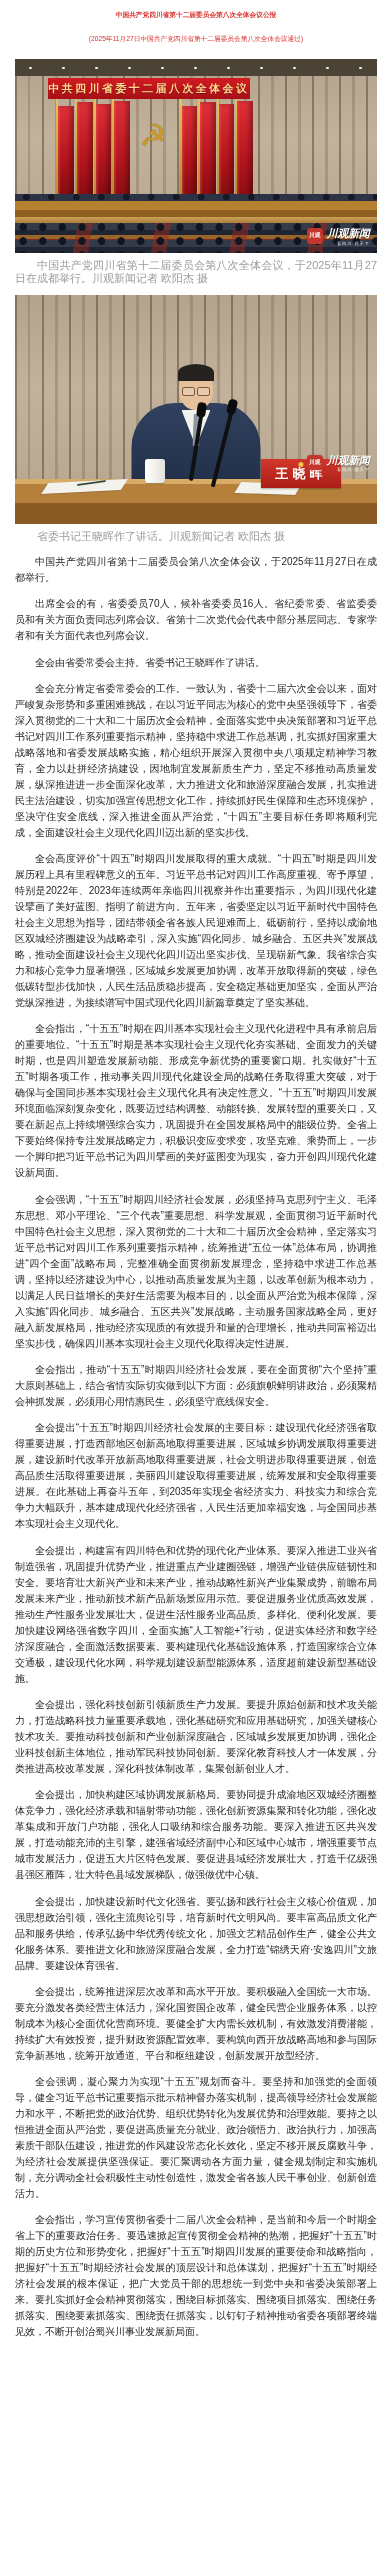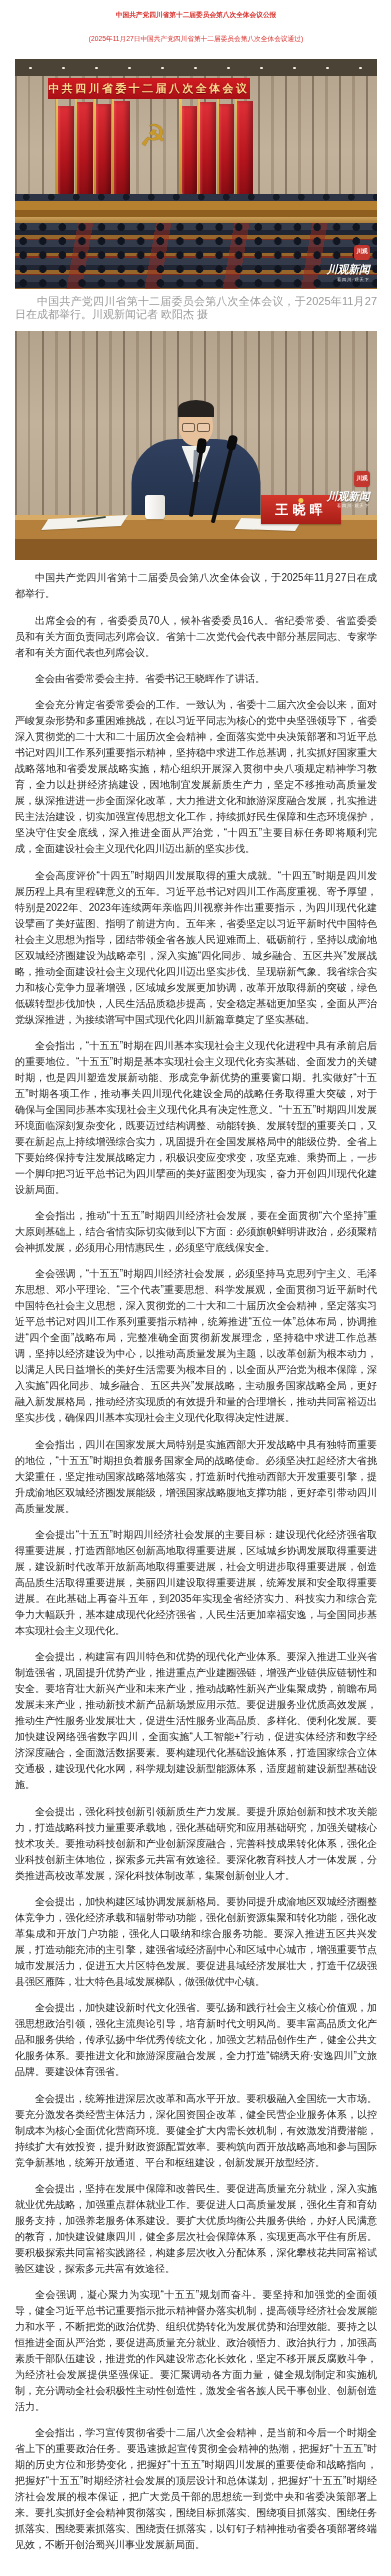--- a/index.html
+++ b/index.html
@@ -4,21 +4,21 @@
 <style>
   html,body{margin:0;padding:0;background:#ffffff;}
   body{width:392px;font-family:"Liberation Sans","DejaVu Sans",sans-serif;overflow-x:hidden;}
   .page{width:392px;}
   .content{margin:0 15px;width:362px;}
   .title{color:#d9332f;font-weight:700;font-size:6.7px;line-height:9.3px;text-align:center;margin:10.3px 0 0 0;}
   .subtitle{color:#d9332f;font-weight:400;font-size:6.7px;line-height:9.3px;text-align:center;margin:14.4px 0 0 0;}
 
   
   .photo{position:relative;margin:15.5px 0 0 0;padding:0;overflow:hidden;background:#b3a28c;}
-  #photo1{height:230px;}
+  #photo1{height:194px;}
   #photo2{height:229px;margin-top:9.3px;}
   .curtain{position:absolute;inset:0;
     background:
       repeating-linear-gradient(90deg, rgba(90,75,58,.55) 0 1.5px, rgba(0,0,0,0) 1.5px 13.4px, rgba(120,100,78,.35) 13.4px 15.5px, rgba(0,0,0,0) 15.5px 27px),
       linear-gradient(180deg,#a6968065 0,#c2b29c 40%,#b5a48d 100%),
       #bcab94;}
   .ceiling{position:absolute;left:0;right:0;top:0;height:17.5px;
     background:radial-gradient(circle 1px at 15.5px 9.3px,#f5efe0 1px,transparent 1.5px),#4a4336;
     background-size:33px 17.5px;}
   .banner{position:absolute;left:9%;top:19.6px;width:56%;height:20.6px;background:linear-gradient(180deg,#d21b22,#a80f16);
@@ -40,21 +40,21 @@
       radial-gradient(circle 3.1px at 11.3px 3.1px,#141a26 3.1px,transparent 3.6px),
       linear-gradient(180deg,#2c3344 0 7.2px,#b5802f 7.2px 15.5px,#8f5f20 15.5px 100%);
     background-size:25px 23px,100% 100%;}
   .stage-floor{position:absolute;left:0;right:0;top:158px;height:7.2px;background:linear-gradient(180deg,#caa05a,#a87a35);}
   .audience{position:absolute;left:0;right:0;top:164px;bottom:0;
     background:
       radial-gradient(circle 3.6px at 8.2px 4.1px,#10151f 3.6px,transparent 4.1px),
       repeating-linear-gradient(100deg, rgba(0,0,0,0) 0 62px, rgba(150,40,30,.5) 62px 77px),
       repeating-linear-gradient(180deg,#333b4b 0 6.7px,#1f2532 6.7px 12.4px,#96662a 12.4px 16px,#7d2c20 16px 17.5px);
     background-size:19.6px 14px,100% 100%,100% 100%;}
-  .wm{position:absolute;right:7.2px;display:flex;align-items:flex-end;gap:4.1px;flex-direction:column;}
+  .wm{position:absolute;right:7.2px;display:flex;align-items:flex-start;gap:4.1px;}
   #photo1 .wm{bottom:7.2px;}
   #photo2 .wm{bottom:52px;}
   .wm-badge{width:15.5px;height:15.5px;border-radius:3.6px;background:#c3372f;color:#ffffff;font-size:5.7px;font-weight:700;
     display:flex;align-items:center;justify-content:center;box-shadow:0 0 1.5px rgba(0,0,0,.3);}
   .wm-col{display:flex;flex-direction:column;}
   .wm-name{color:#ffffff;font-size:10.8px;font-weight:700;font-style:italic;line-height:11.3px;text-shadow:0 0.5px 1px rgba(0,0,0,.45);}
   .wm-slogan{color:rgba(255,255,255,.85);font-size:4.1px;letter-spacing:1px;margin-top:1px;text-align:right;}
 
   
   .desk{position:absolute;left:0;right:0;bottom:0;height:45px;
@@ -142,37 +142,36 @@
       <div class="mic m2"></div>
       <div class="nameplate">王晓晖</div>
       <div class="wm">
         <div class="wm-badge">川观</div>
         <div class="wm-col">
           <div class="wm-name">川观新闻</div>
           <div class="wm-slogan">看四川·观天下</div>
         </div>
       </div>
     </figure>
+    <p class="caption">省委书记王晓晖作了讲话。川观新闻记者 欧阳杰 摄</p>
 
     <div class="article-body">
         <p class="body-p">中国共产党四川省第十二届委员会第八次全体会议，于2025年11月27日在成都举行。</p>
         <p class="body-p">出席全会的有，省委委员70人，候补省委委员16人。省纪委常委、省监委委员和有关方面负责同志列席会议。省第十二次党代会代表中部分基层同志、专家学者和有关方面代表也列席会议。</p>
         <p class="body-p">全会由省委常委会主持。省委书记王晓晖作了讲话。</p>
         <p class="body-p">全会充分肯定省委常委会的工作。一致认为，省委十二届六次全会以来，面对严峻复杂形势和多重困难挑战，在以习近平同志为核心的党中央坚强领导下，省委深入贯彻党的二十大和二十届历次全会精神，全面落实党中央决策部署和习近平总书记对四川工作系列重要指示精神，坚持稳中求进工作总基调，扎实抓好国家重大战略落地和省委发展战略实施，精心组织开展深入贯彻中央八项规定精神学习教育，全力以赴拼经济搞建设，因地制宜发展新质生产力，坚定不移推动高质量发展，纵深推进进一步全面深化改革，大力推进文化和旅游深度融合发展，扎实推进民主法治建设，切实加强宣传思想文化工作，持续抓好民生保障和生态环境保护，坚决守住安全底线，深入推进全面从严治党，“十四五”主要目标任务即将顺利完成，全面建设社会主义现代化四川迈出新的坚实步伐。</p>
         <p class="body-p">全会高度评价“十四五”时期四川发展取得的重大成就。“十四五”时期是四川发展历程上具有里程碑意义的五年。习近平总书记对四川工作高度重视、寄予厚望，特别是2022年、2023年连续两年亲临四川视察并作出重要指示，为四川现代化建设擘画了美好蓝图、指明了前进方向。五年来，省委坚定以习近平新时代中国特色社会主义思想为指导，团结带领全省各族人民迎难而上、砥砺前行，坚持以成渝地区双城经济圈建设为战略牵引，深入实施“四化同步、城乡融合、五区共兴”发展战略，推动全面建设社会主义现代化四川迈出坚实步伐、呈现崭新气象。我省综合实力和核心竞争力显著增强，区域城乡发展更加协调，改革开放取得新的突破，绿色低碳转型步伐加快，人民生活品质稳步提高，安全稳定基础更加坚实，全面从严治党纵深推进，为接续谱写中国式现代化四川新篇章奠定了坚实基础。</p>
         <p class="body-p">全会指出，“十五五”时期在四川基本实现社会主义现代化进程中具有承前启后的重要地位。“十五五”时期是基本实现社会主义现代化夯实基础、全面发力的关键时期，也是四川塑造发展新动能、形成竞争新优势的重要窗口期。扎实做好“十五五”时期各项工作，推动事关四川现代化建设全局的战略任务取得重大突破，对于确保与全国同步基本实现社会主义现代化具有决定性意义。“十五五”时期四川发展环境面临深刻复杂变化，既要迈过结构调整、动能转换、发展转型的重要关口，又要在新起点上持续增强综合实力，巩固提升在全国发展格局中的能级位势。全省上下要始终保持专注发展战略定力，积极识变应变求变，攻坚克难、乘势而上，一步一个脚印把习近平总书记为四川擘画的美好蓝图变为现实，奋力开创四川现代化建设新局面。</p>
+        <p class="body-p">全会强调，“十五五”时期四川经济社会发展，必须坚持马克思列宁主义、毛泽东思想、邓小平理论、“三个代表”重要思想、科学发展观，全面贯彻习近平新时代中国特色社会主义思想，深入贯彻党的二十大和二十届历次全会精神，坚定落实习近平总书记对四川工作系列重要指示精神，统筹推进“五位一体”总体布局，协调推进“四个全面”战略布局，完整准确全面贯彻新发展理念，坚持稳中求进工作总基调，坚持以经济建设为中心，以推动高质量发展为主题，以改革创新为根本动力，以满足人民日益增长的美好生活需要为根本目的，以全面从严治党为根本保障，深入实施“四化同步、城乡融合、五区共兴”发展战略，主动服务国家战略全局，更好融入新发展格局，推动经济实现质的有效提升和量的合理增长，推动共同富裕迈出坚实步伐，确保四川基本实现社会主义现代化取得决定性进展。</p>
         <p class="body-p">全会指出，推动“十五五”时期四川经济社会发展，要在全面贯彻“六个坚持”重大原则基础上，结合省情实际切实做到以下方面：必须旗帜鲜明讲政治，必须聚精会神抓发展，必须用心用情惠民生，必须坚守底线保安全。</p>
-        <p class="body-p">全会强调，“十五五”时期四川经济社会发展，必须坚持马克思列宁主义、毛泽东思想、邓小平理论、“三个代表”重要思想、科学发展观，全面贯彻习近平新时代中国特色社会主义思想，深入贯彻党的二十大和二十届历次全会精神，坚定落实习近平总书记对四川工作系列重要指示精神，统筹推进“五位一体”总体布局，协调推进“四个全面”战略布局，完整准确全面贯彻新发展理念，坚持稳中求进工作总基调，坚持以经济建设为中心，以推动高质量发展为主题，以改革创新为根本动力，以满足人民日益增长的美好生活需要为根本目的，以全面从严治党为根本保障，深入实施“四化同步、城乡融合、五区共兴”发展战略，主动服务国家战略全局，更好融入新发展格局，推动经济实现质的有效提升和量的合理增长，推动共同富裕迈出坚实步伐，确保四川基本实现社会主义现代化取得决定性进展。</p>
-        <p class="body-p">全会指出，四川在国家发展大局特别是实施西部大开发战略中具有独特而重要的地位，“十五五”时期担负着服务国家全局的战略使命。必须坚决扛起经济大省挑大梁重任，坚定推动国家战略落地落实，打造新时代推动西部大开发重要引擎，提升成渝地区双城经济圈发展能级，增强国家战略腹地支撑功能，更好牵引带动四川高质量发展。</p>
         <p class="body-p">全会提出“十五五”时期四川经济社会发展的主要目标：建设现代化经济强省取得重要进展，打造西部地区创新高地取得重要进展，区域城乡协调发展取得重要进展，建设新时代改革开放新高地取得重要进展，社会文明进步取得重要进展，创造高品质生活取得重要进展，美丽四川建设取得重要进展，统筹发展和安全取得重要进展。在此基础上再奋斗五年，到2035年实现全省经济实力、科技实力和综合竞争力大幅跃升，基本建成现代化经济强省，人民生活更加幸福安逸，与全国同步基本实现社会主义现代化。</p>
         <p class="body-p">全会提出，构建富有四川特色和优势的现代化产业体系。要深入推进工业兴省制造强省，巩固提升优势产业，推进重点产业建圈强链，增强产业链供应链韧性和安全。要培育壮大新兴产业和未来产业，推动战略性新兴产业集聚成势，前瞻布局发展未来产业，推动新技术新产品新场景应用示范。要促进服务业优质高效发展，推动生产性服务业发展壮大，促进生活性服务业高品质、多样化、便利化发展。要加快建设网络强省数字四川，全面实施“人工智能+”行动，促进实体经济和数字经济深度融合，全面激活数据要素。要构建现代化基础设施体系，打造国家综合立体交通极，建设现代化水网，科学规划建设新型能源体系，适度超前建设新型基础设施。</p>
-        <p class="body-p">全会提出，强化科技创新引领新质生产力发展。要提升原始创新和技术攻关能力，打造战略科技力量重要承载地，强化基础研究和应用基础研究，加强关键核心技术攻关。要推动科技创新和产业创新深度融合，完善科技成果转化体系，强化企业科技创新主体地位，探索多元共富有效途径。要深化教育科技人才一体发展，分类推进高校改革发展，深化科技体制改革，集聚创新创业人才。</p>
+        <p class="body-p">全会提出，强化科技创新引领新质生产力发展。要提升原始创新和技术攻关能力，打造战略科技力量重要承载地，强化基础研究和应用基础研究，加强关键核心技术攻关。要推动科技创新和产业创新深度融合，区域城乡发展更加协调，强化企业科技创新主体地位，推动军民科技协同创新。要深化教育科技人才一体发展，分类推进高校改革发展，深化科技体制改革，集聚创新创业人才。</p>
         <p class="body-p">全会提出，加快构建区域协调发展新格局。要协同提升成渝地区双城经济圈整体竞争力，强化经济承载和辐射带动功能，强化创新资源集聚和转化功能，强化改革集成和开放门户功能，强化人口吸纳和综合服务功能。要深入推进五区共兴发展，打造动能充沛的主引擎，建强省域经济副中心和区域中心城市，增强重要节点城市发展活力，促进五大片区特色发展。要促进县域经济发展壮大，打造千亿级强县强区雁阵，壮大特色县域发展梯队，做强做优中心镇。</p>
         <p class="body-p">全会提出，加快建设新时代文化强省。要弘扬和践行社会主义核心价值观，加强思想政治引领，强化主流舆论引导，培育新时代文明风尚。要丰富高品质文化产品和服务供给，传承弘扬中华优秀传统文化，加强文艺精品创作生产，健全公共文化服务体系。要推进文化和旅游深度融合发展，全力打造“锦绣天府·安逸四川”文旅品牌。要建设体育强省。</p>
         <p class="body-p">全会提出，统筹推进深层次改革和高水平开放。要积极融入全国统一大市场。要充分激发各类经营主体活力，深化国资国企改革，健全民营企业服务体系，以控制成本为核心全面优化营商环境。要健全扩大内需长效机制，有效激发消费潜能，持续扩大有效投资，提升财政资源配置效率。要构筑向西开放战略高地和参与国际竞争新基地，统筹开放通道、平台和枢纽建设，创新发展开放型经济。</p>
-        <p class="body-p">全会提出，坚持在发展中保障和改善民生。要促进高质量充分就业，深入实施就业优先战略，加强重点群体就业工作。要促进人口高质量发展，强化生育和育幼服务支持，加强养老服务体系建设。要扩大优质均衡公共服务供给，办好人民满意的教育，加快建设健康四川，健全多层次社会保障体系，实现更高水平住有所居。要积极探索共同富裕实践路径，构建多层次收入分配体系，深化攀枝花共同富裕试验区建设，探索多元共富有效途径。</p>
         <p class="body-p">全会强调，凝心聚力为实现“十五五”规划而奋斗。要坚持和加强党的全面领导，健全习近平总书记重要指示批示精神督办落实机制，提高领导经济社会发展能力和水平，不断把党的政治优势、组织优势转化为发展优势和治理效能。要持之以恒推进全面从严治党，要促进高质量充分就业、政治领悟力、政治执行力，加强高素质干部队伍建设，推进党的作风建设常态化长效化，坚定不移开展反腐败斗争，为经济社会发展提供坚强保证。要汇聚调动各方面力量，健全规划制定和实施机制，充分调动全社会积极性主动性创造性，激发全省各族人民干事创业、创新创造活力。</p>
         <p class="body-p">全会指出，学习宣传贯彻省委十二届八次全会精神，是当前和今后一个时期全省上下的重要政治任务。要迅速掀起宣传贯彻全会精神的热潮，把握好“十五五”时期的历史方位和形势变化，把握好“十五五”时期四川发展的重要使命和战略指向，把握好“十五五”时期经济社会发展的顶层设计和总体谋划，把握好“十五五”时期经济社会发展的根本保证，把广大党员干部的思想统一到党中央和省委决策部署上来。要扎实抓好全会精神贯彻落实，围绕目标抓落实、围绕项目抓落实、围绕任务抓落实、围绕要素抓落实、围绕责任抓落实，以钉钉子精神推动省委各项部署终端见效，不断开创治蜀兴川事业发展新局面。</p>
       </div>
 
   </div>
 </div>
 
 
 </body></html>

